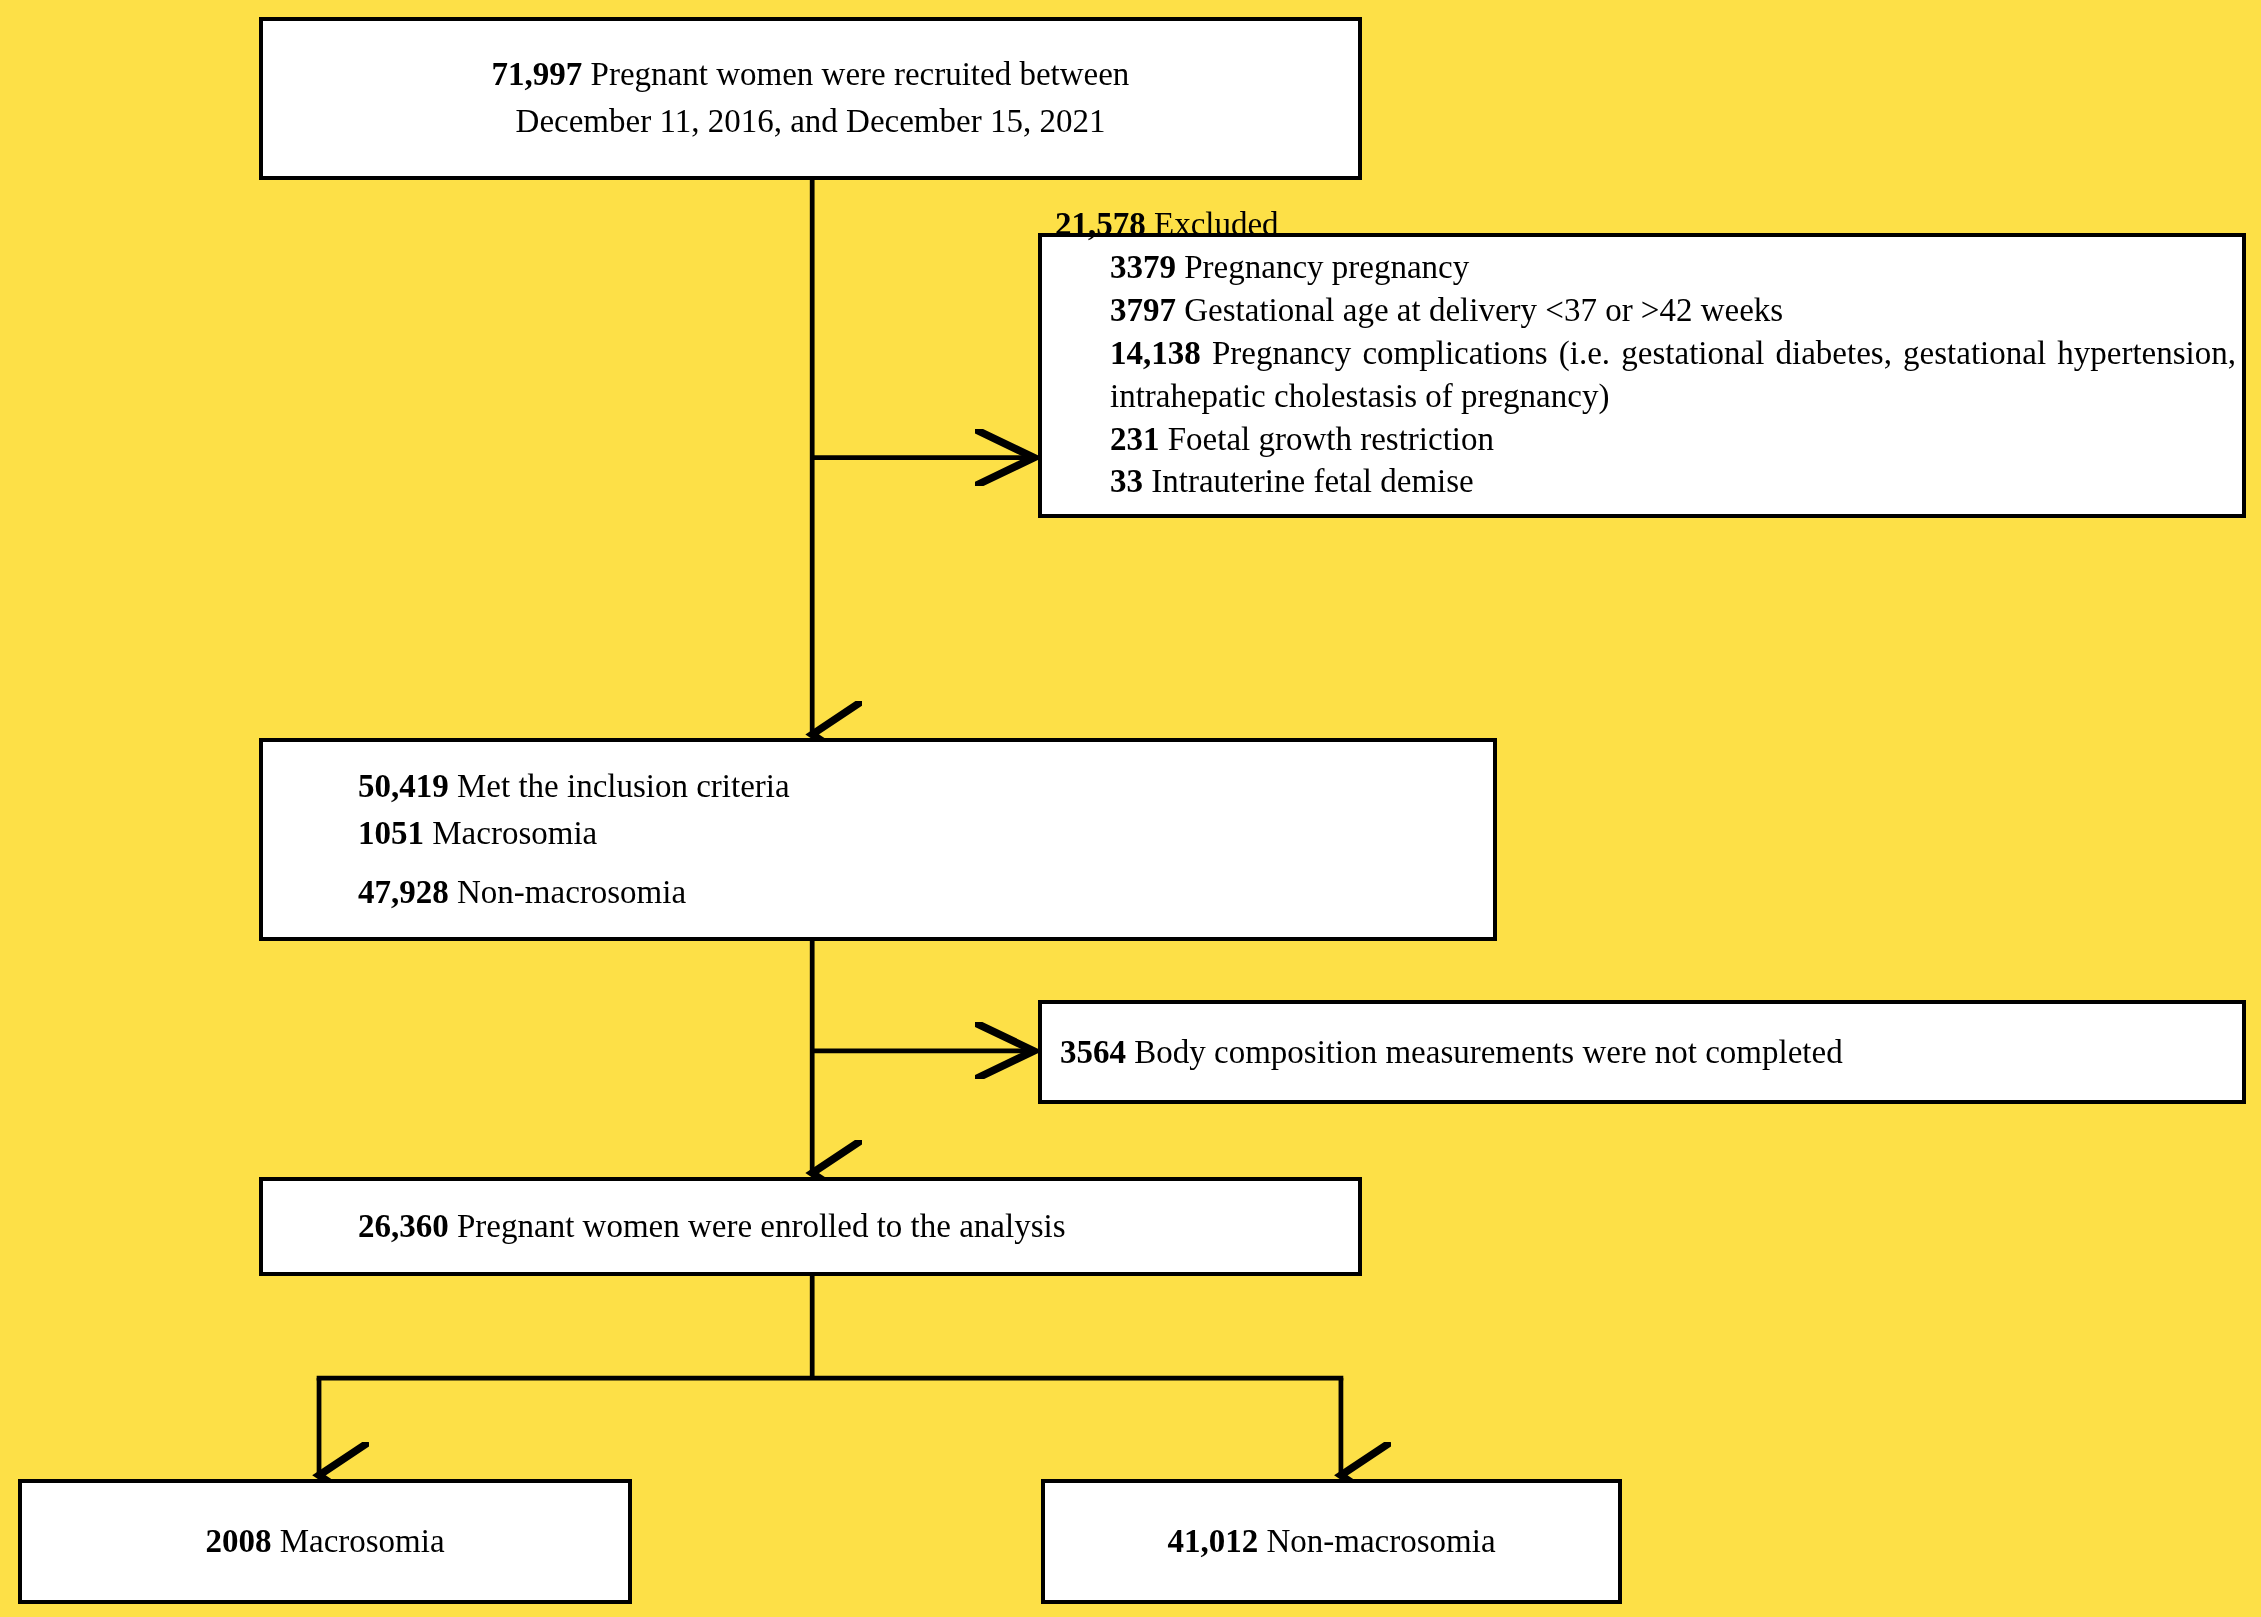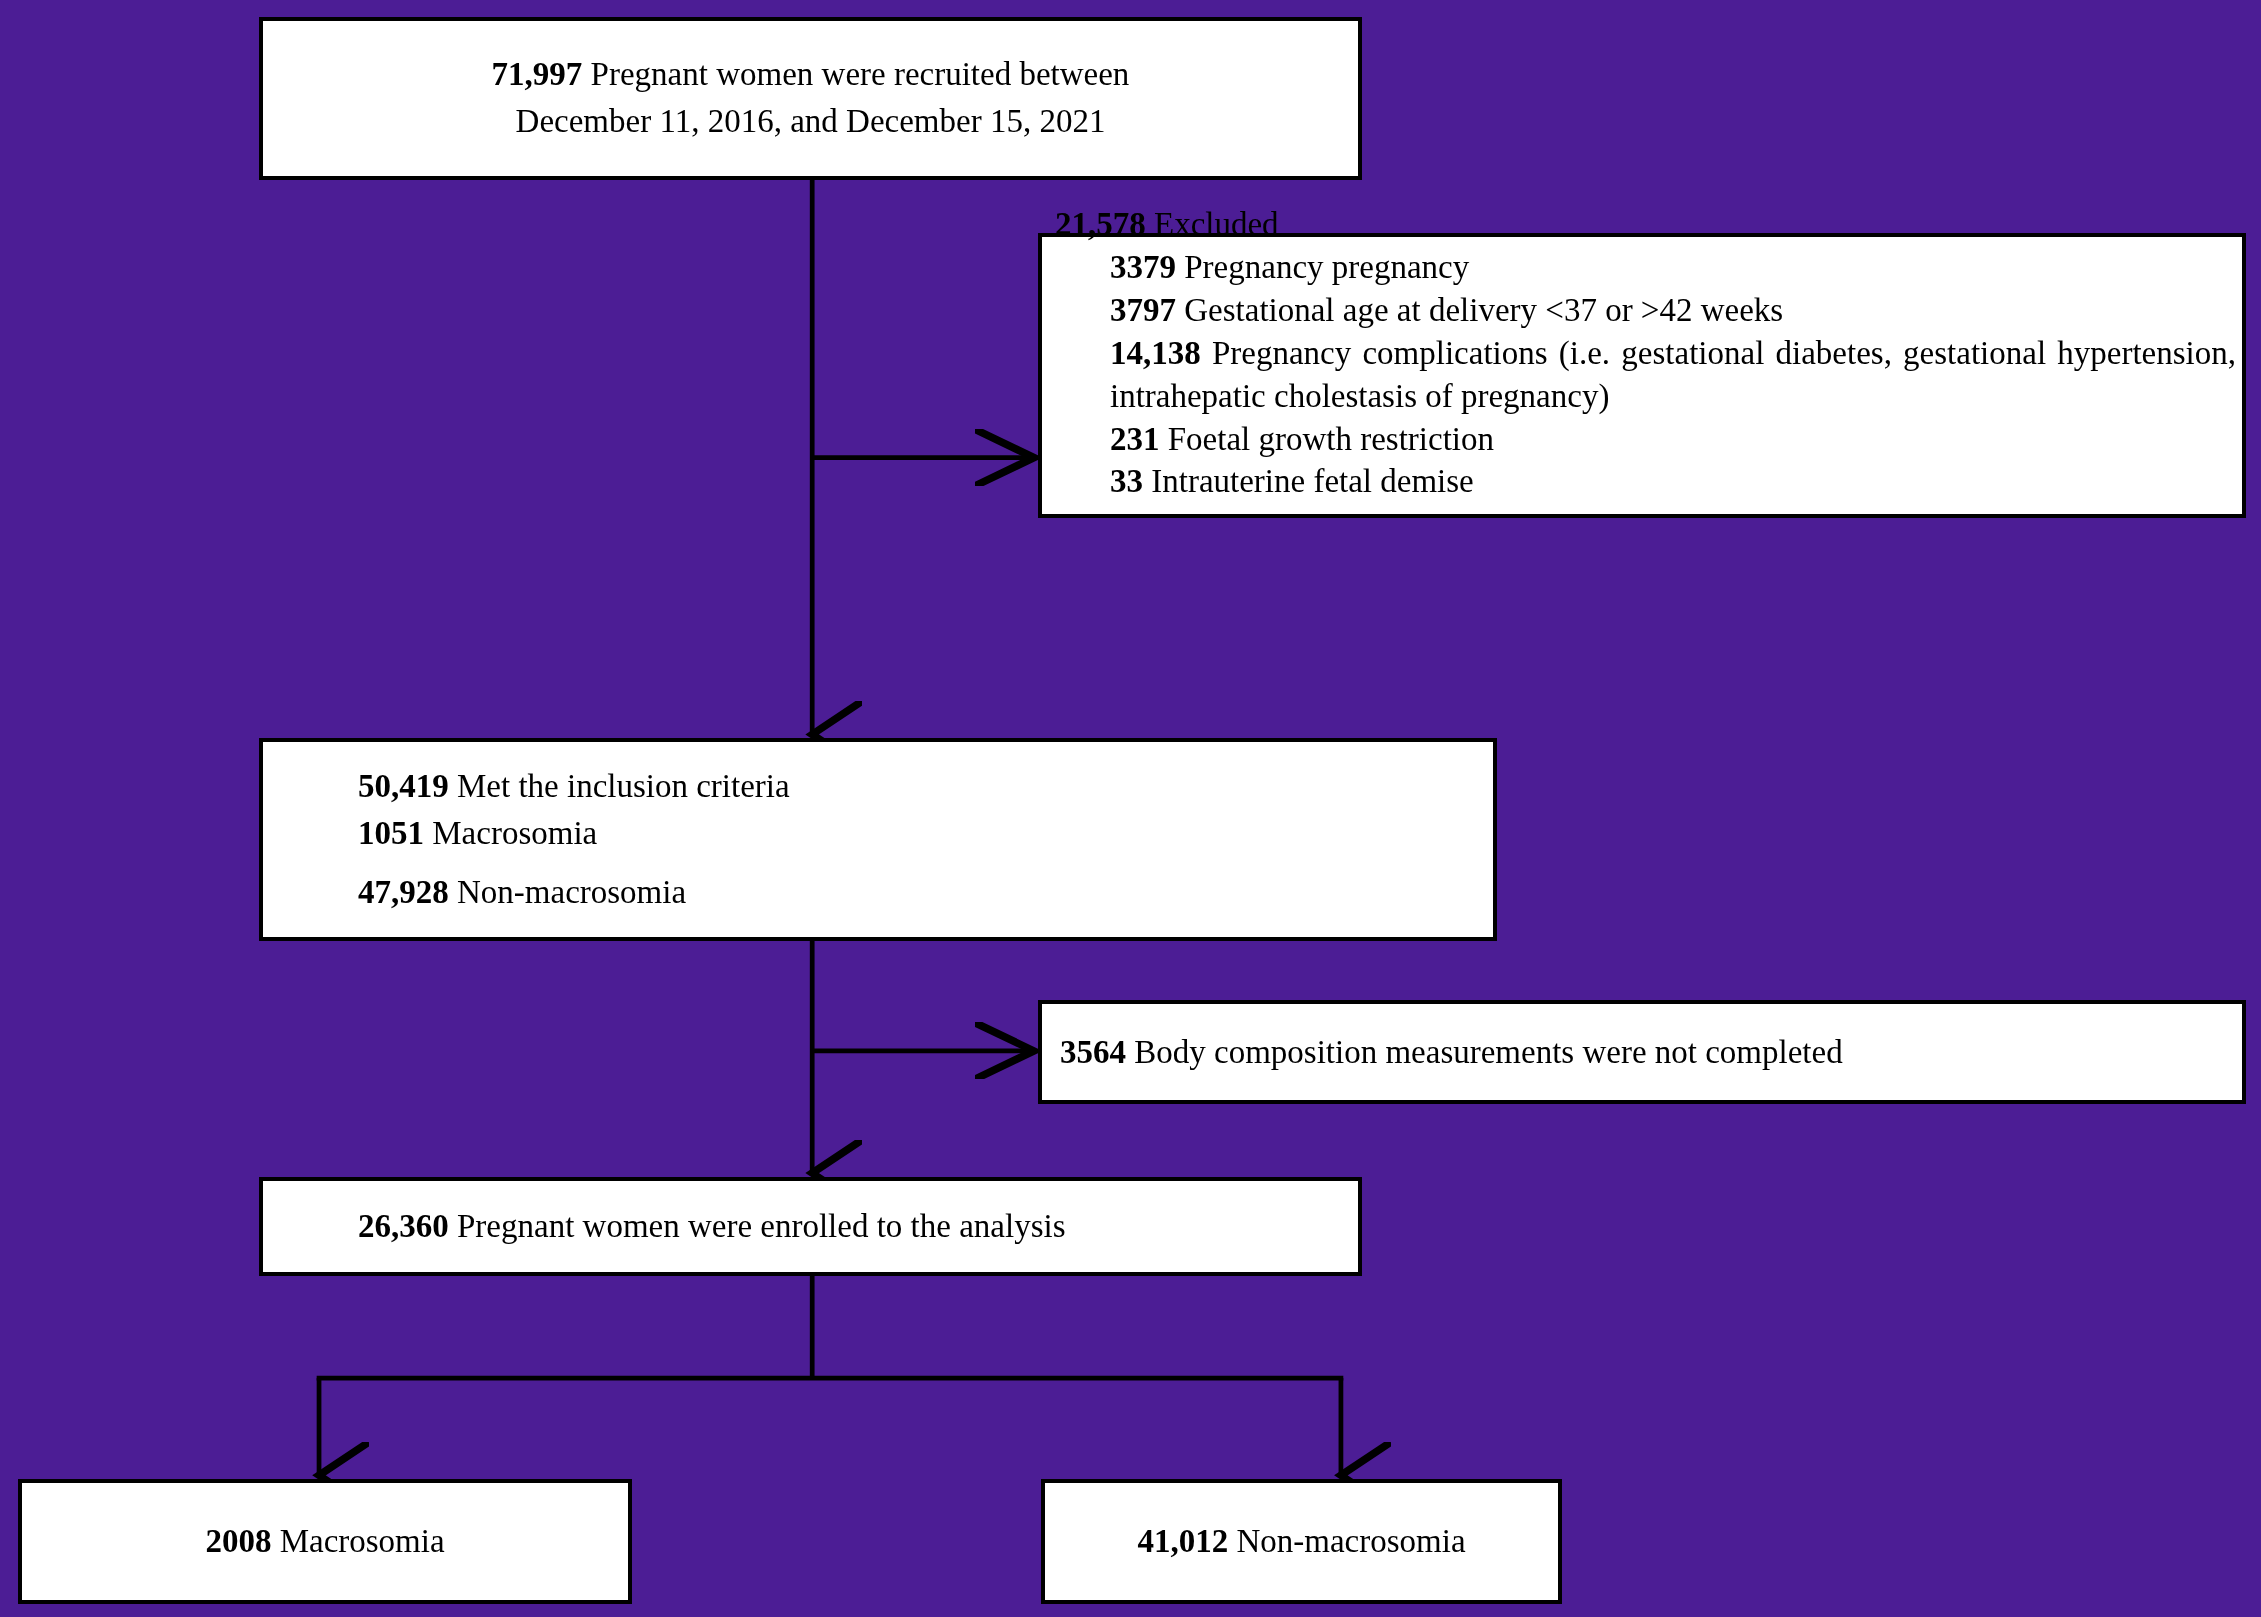--- a/index.html
+++ b/index.html
@@ -5,21 +5,21 @@
 <style>
   html, body {
     margin: 0;
     padding: 0;
     background: #ffffff;
   }
   #canvas {
     position: relative;
     width: 2261px;
     height: 1617px;
-    background: #4c1d95;
+    background: #fde047;
     font-family: "Liberation Serif", "DejaVu Serif", serif;
     color: #000000;
     overflow: hidden;
   }
   .flow-svg {
     position: absolute;
     left: 0;
     top: 0;
     width: 2261px;
     height: 1617px;
@@ -95,21 +95,21 @@
   }
 
   
   #node-macrosomia {
     left: 18px; top: 1479px;
     width: 614px; height: 125px;
     align-items: center; text-align: center;
   }
   #node-nonmacrosomia {
     left: 1041px; top: 1479px;
-    width: 521px; height: 125px;
+    width: 581px; height: 125px;
     align-items: center; text-align: center;
   }
 </style>
 </head>
 <body>
 
 <div id="canvas">
 
   <svg class="flow-svg" viewBox="0 0 3814 2728" xmlns="http://www.w3.org/2000/svg">
     <defs>

